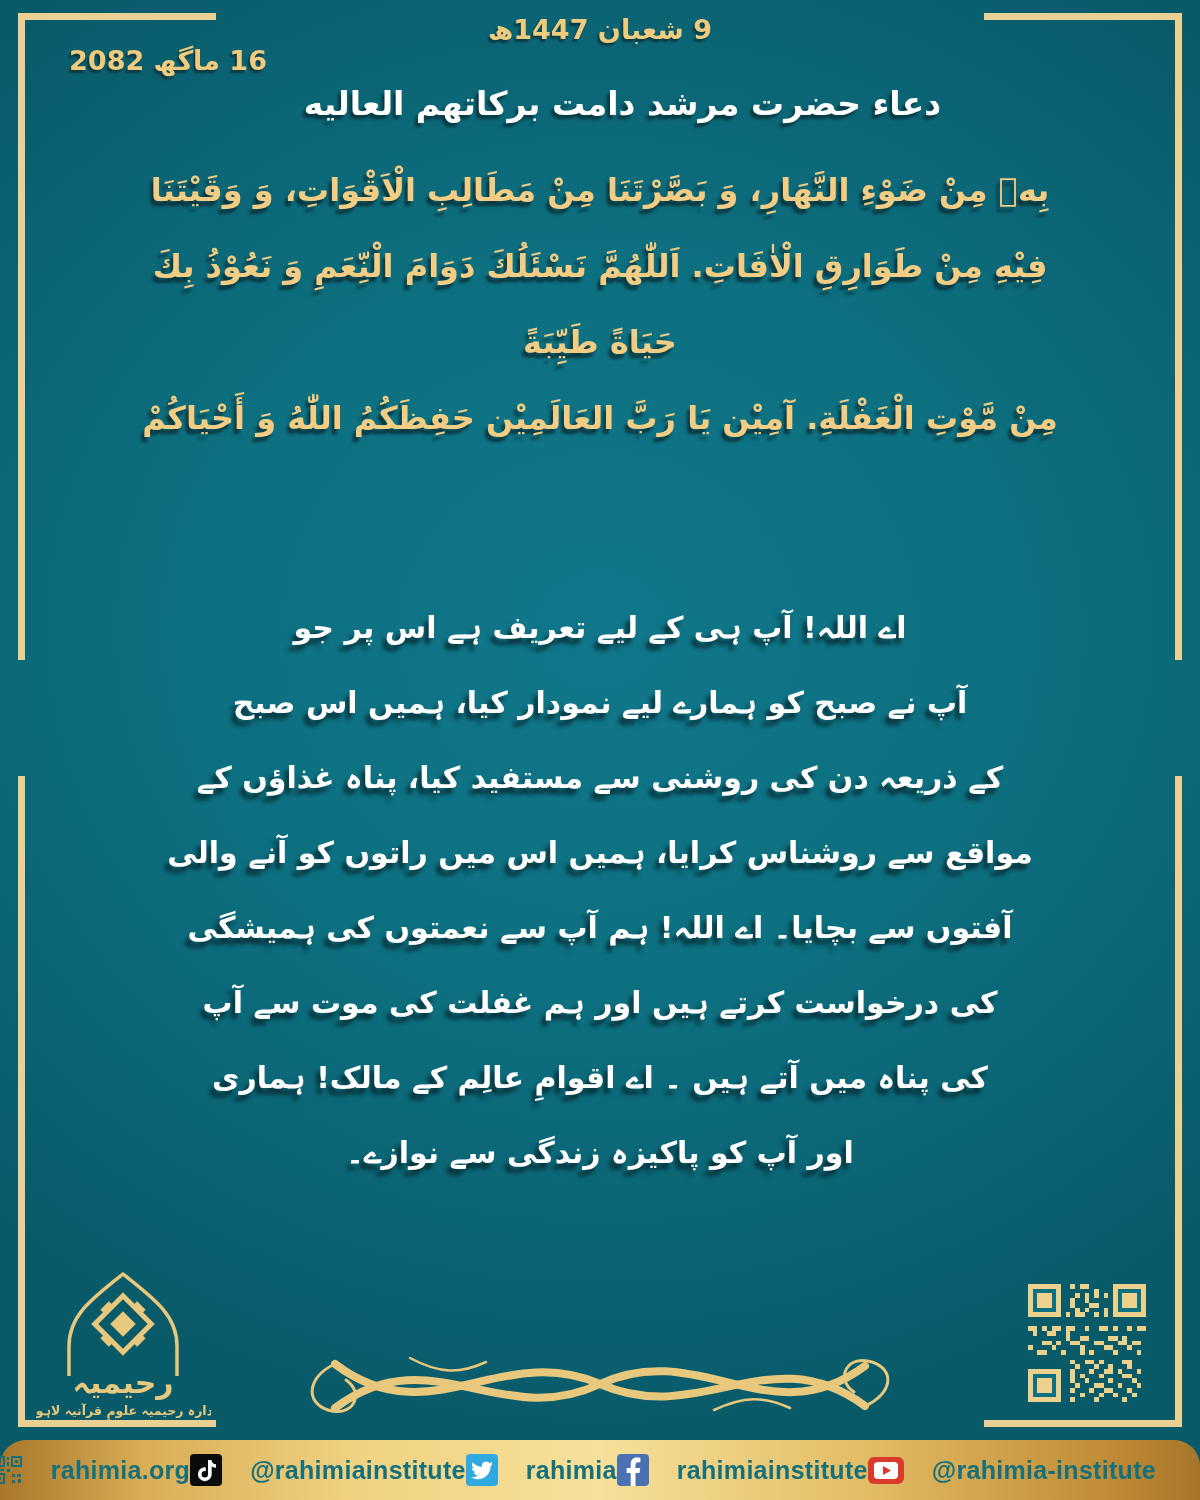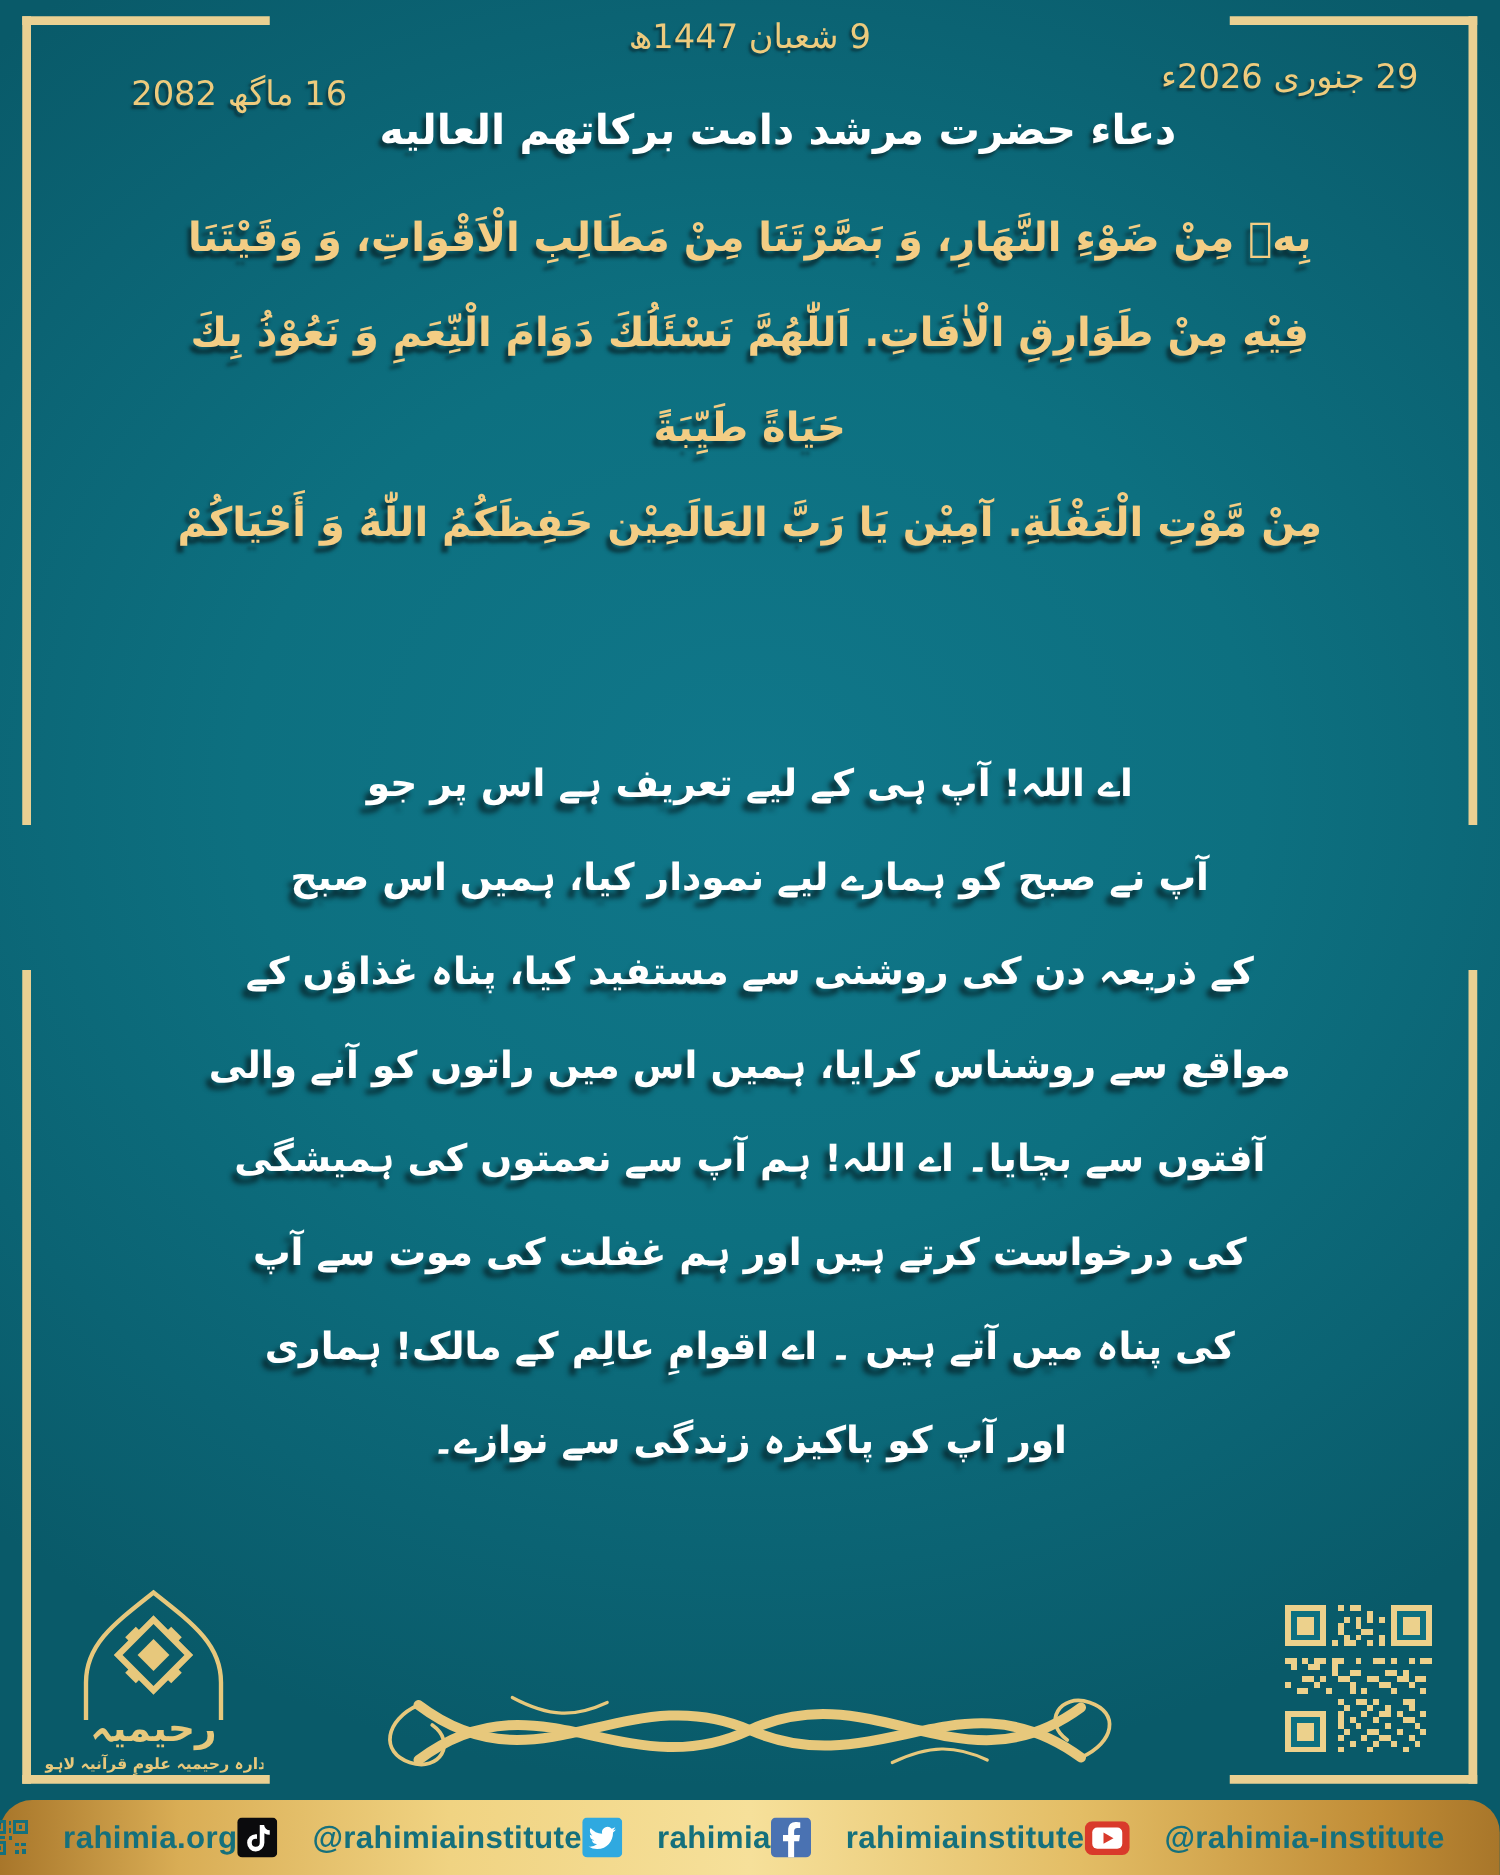--- a/index.html
+++ b/index.html
@@ -15,25 +15,25 @@
   .tl-h { left:18px;  top:13px; }
   .tr-h { right:18px; top:13px; }
   .bl-h { left:18px;  top:1420px; }
   .br-h { right:18px; top:1420px; }
   .tl-v { left:18px;  top:13px;  height:647px; }
   .tr-v { right:18px; top:13px;  height:647px; }
   .bl-v { left:18px;  top:776px; height:651px; }
   .br-v { right:18px; top:776px; height:651px; }
 
   
-  .date { position:absolute; color:#eecb7d; font-size:27px; font-weight:normal;
+  .date { position:absolute; color:#eecb7d; font-size:27px; font-weight:bold;
           text-shadow:-2px 3px 2px rgba(8,34,40,.6); white-space:nowrap; }
   .date-center { top:14px; left:0; right:0; text-align:center; }
   .date-right  { top:46px; right:48px; width:240px; text-align:center; }
-  .date-left   { top:60px; left:58px;  width:220px; }
+  .date-left   { top:45px; left:58px;  width:220px; text-align:center; }
   .page-title  { position:absolute; top:84px; left:0; right:0; text-align:center;
                  color:#ffffff; font-size:33px; font-weight:bold;
                  text-shadow:-3px 4px 3px rgba(8,30,36,.65);padding-left:45px; }
 
   
   .arabic { position:absolute; top:152px; left:30px; right:30px; text-align:center; }
   .arabic .line { color:#f3cd84; font-size:32px; font-weight:bold; line-height:76px;
                   white-space:nowrap; text-shadow:-3px 5px 3px rgba(8,28,33,.65); }
 
   
@@ -63,21 +63,20 @@
   <div class="seg h tl-h"></div>
   <div class="seg h tr-h"></div>
   <div class="seg h bl-h"></div>
   <div class="seg h br-h"></div>
   <div class="seg v tl-v"></div>
   <div class="seg v tr-v"></div>
   <div class="seg v bl-v"></div>
   <div class="seg v br-v"></div>
 
   <div class="date date-center">9 شعبان 1447ھ</div>
-  <div class="date date-right">29 جنوری 2026ء</div>
   <div class="date date-left">16 ماگھ 2082</div>
 
   <div class="page-title">دعاء حضرت مرشد دامت بركاتهم العاليه</div>
 
   <div class="arabic">
     <div class="line">بِهٖ مِنْ ضَوْءِ النَّهَارِ، وَ بَصَّرْتَنَا مِنْ مَطَالِبِ الْاَقْوَاتِ، وَ وَقَيْتَنَا</div>
     <div class="line">فِيْهِ مِنْ طَوَارِقِ الْاٰفَاتِ. اَللّٰهُمَّ نَسْئَلُكَ دَوَامَ الْنِّعَمِ وَ نَعُوْذُ بِكَ</div>
     <div class="line">حَيَاةً طَيِّبَةً</div>
     <div class="line">مِنْ مَّوْتِ الْغَفْلَةِ. آمِيْن يَا رَبَّ العَالَمِيْن حَفِظَكُمُ اللّٰهُ وَ أَحْيَاكُمْ</div>
   </div>

